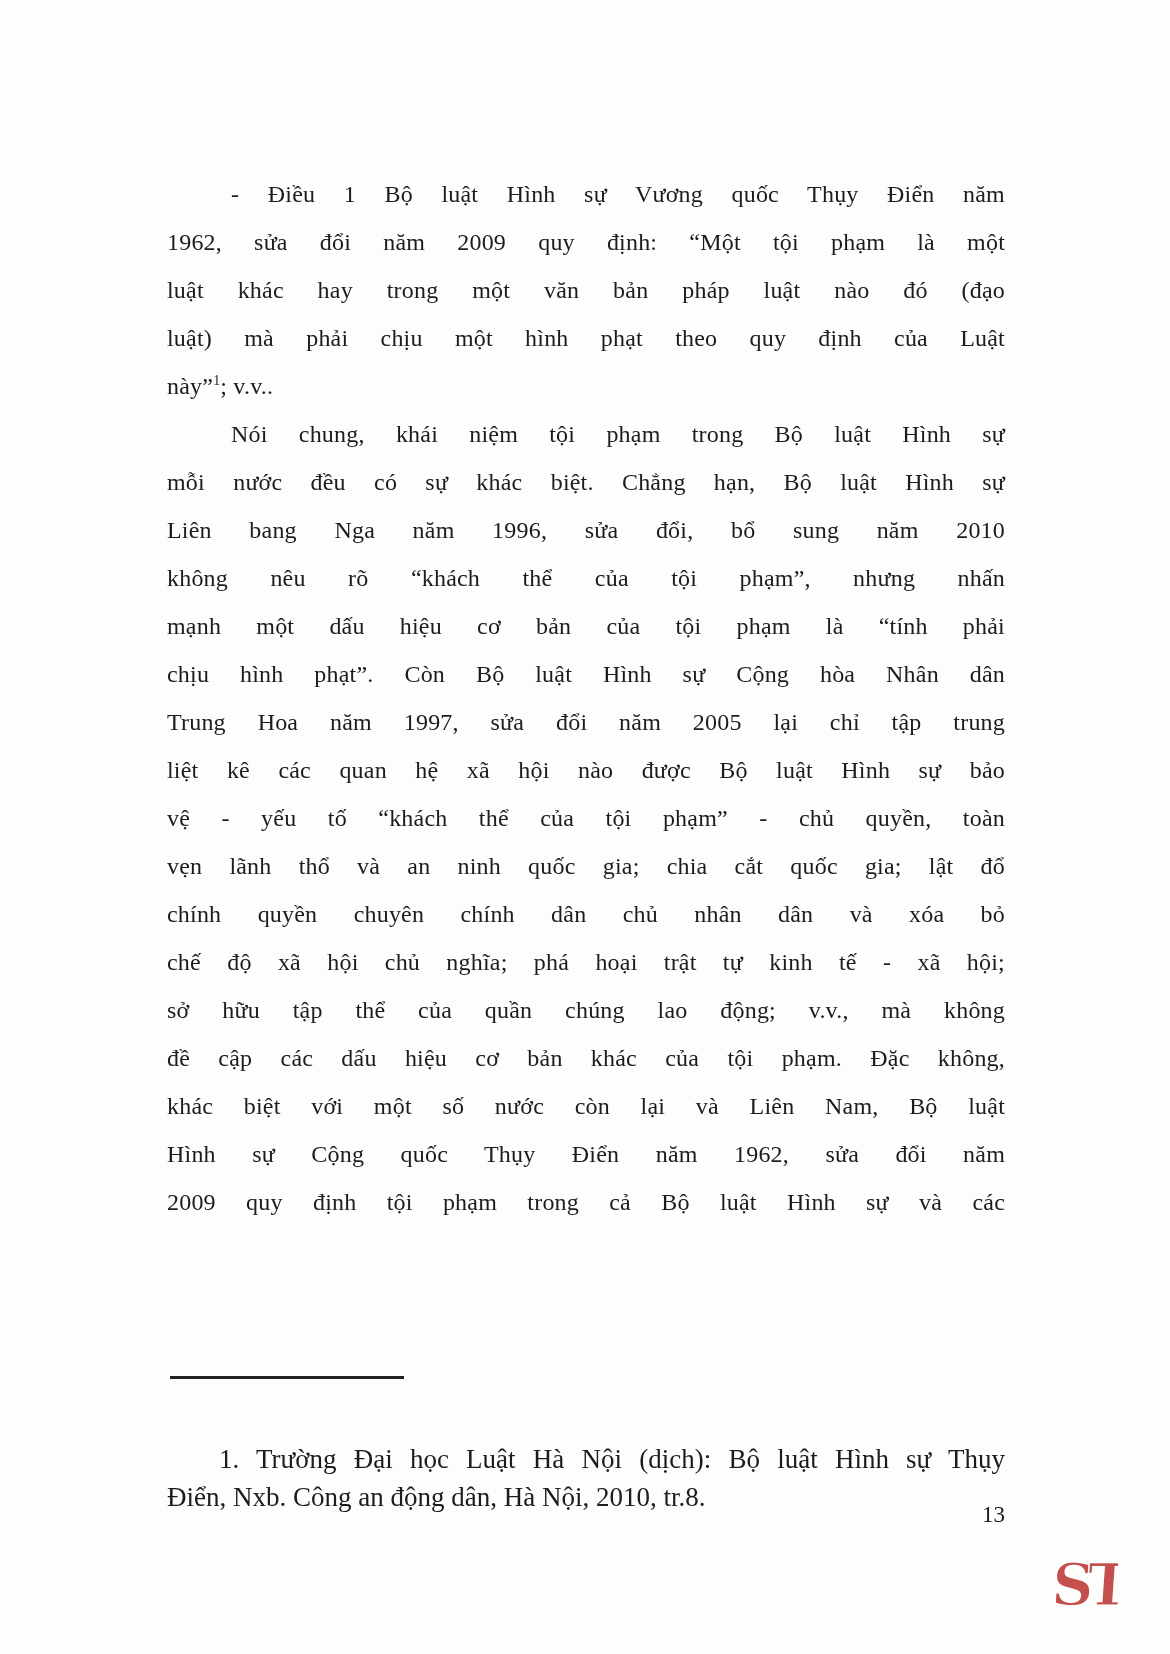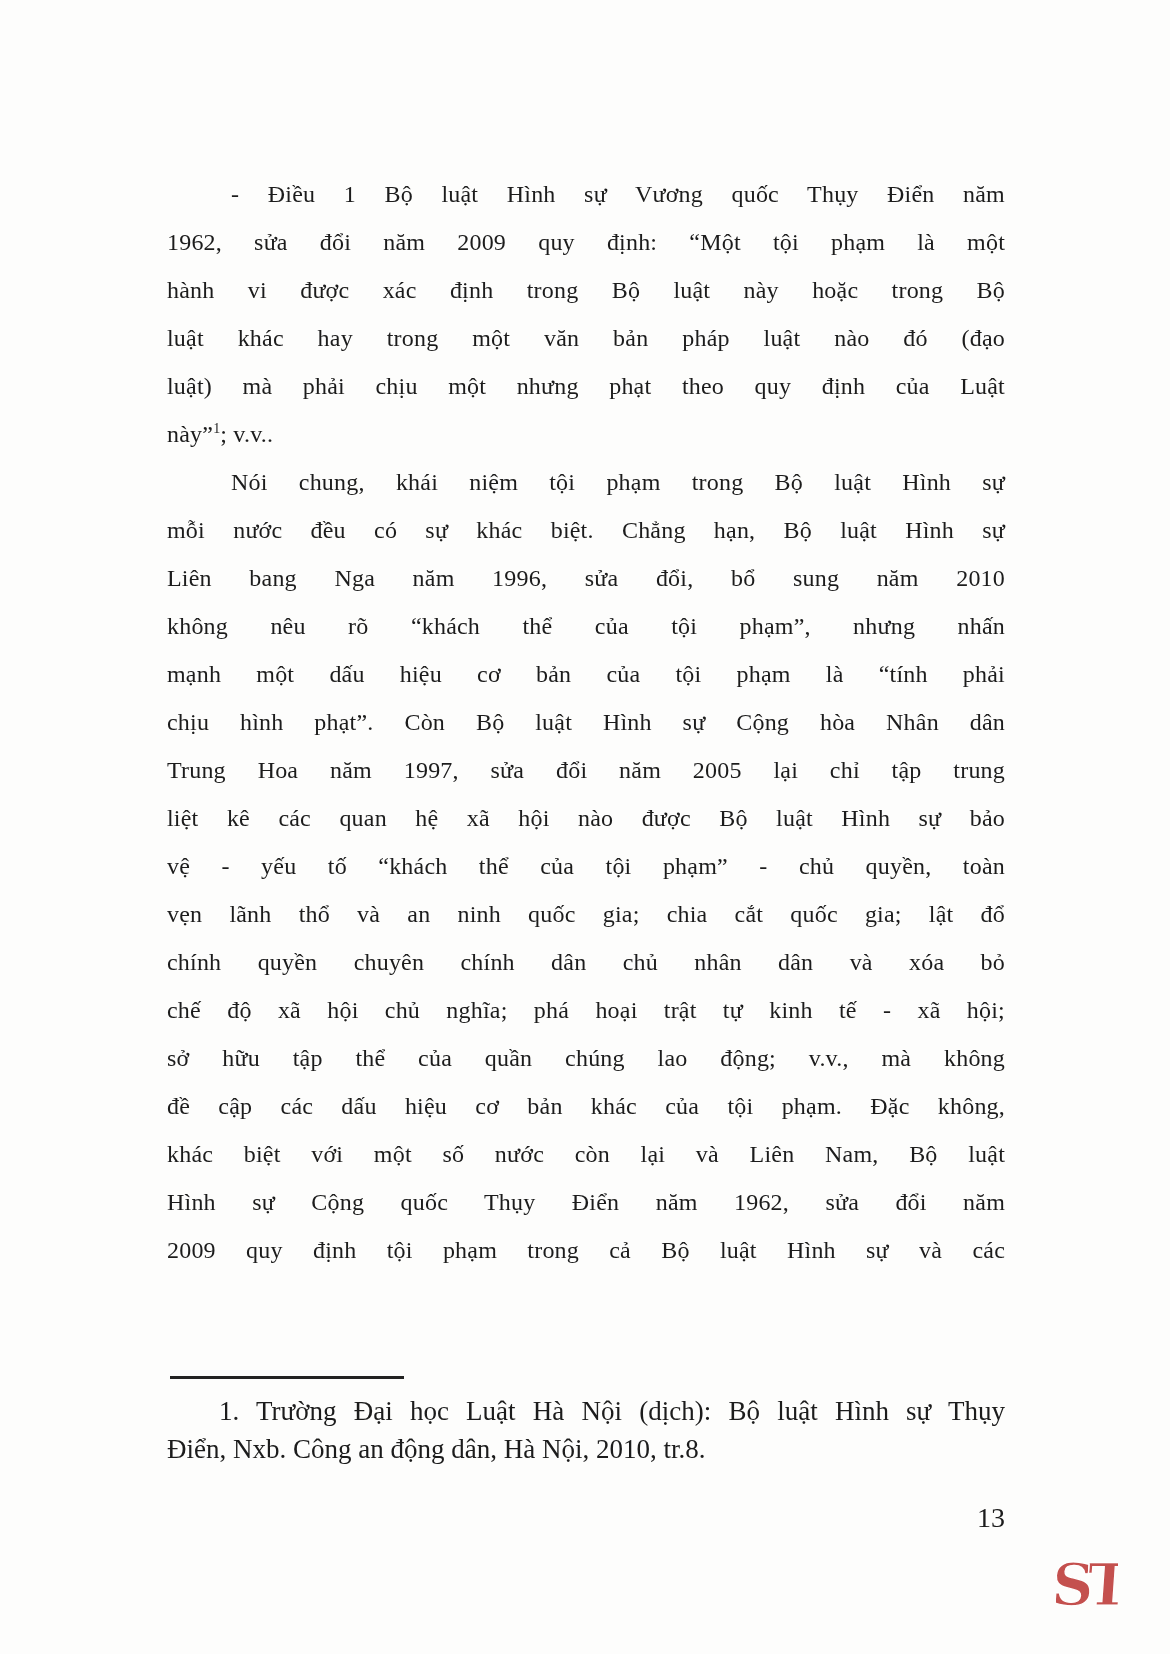--- a/index.html
+++ b/index.html
@@ -41,46 +41,45 @@
     background: #222222;
   }
   .footnote {
     position: absolute;
     left: 167px; top: 1392px;
     width: 838px;
     font-size: 27px;
     line-height: 38px;
   }
   .footnote .line { height: 38px; }
-  .footnote .line.indent { text-indent: 52px; }
+  .footnote .line.indent { text-indent: 52px; margin-top: 48px; }
   .page-number {
     position: absolute;
     left: 167px; top: 1502px;
     width: 838px;
     text-align: right;
-    font-size: 28px;
+    font-size: 23px;
     color: #1c1c1c;
   }
   .publisher-logo {
     position: absolute;
     left: 1056px; top: 1549px;
     width: 62px; height: 70px;
   }
 </style>
 </head>
 <body>
 
 <div class="page">
 
   <div class="body-text">
       <div class="line just indent"><span>- Điều 1 Bộ luật Hình sự Vương quốc Thụy Điển năm</span></div>
       <div class="line just"><span>1962, sửa đổi năm 2009 quy định: “</span><span class="it">Một tội phạm là một</span></div>
-      <div class="line just"><span class="it">hành vi được xác định trong Bộ luật này hoặc trong Bộ</span></div>
       <div class="line just"><span class="it">luật khác hay trong một văn bản pháp luật nào đó (đạo</span></div>
-      <div class="line just"><span class="it">luật) mà phải chịu một nhưng phạt theo quy định của Luật</span></div>
+      <div class="line just"><span class="it">luật) mà phải chịu một hình phạt theo quy định của Luật</span></div>
       <div class="line"><span class="it">này</span><span>”</span><span class="sup">1</span><span>; v.v..</span></div>
       <div class="line just indent"><span>Nói chung, khái niệm tội phạm trong Bộ luật Hình sự</span></div>
       <div class="line just"><span>mỗi nước đều có sự khác biệt. Chẳng hạn, Bộ luật Hình sự</span></div>
       <div class="line just"><span>Liên bang Nga năm 1996, sửa đổi, bổ sung năm 2010</span></div>
       <div class="line just"><span>không nêu rõ “</span><span class="it">khách thể của tội phạm</span><span>”, nhưng nhấn</span></div>
       <div class="line just"><span>mạnh một dấu hiệu cơ bản của tội phạm là “</span><span class="it">tính phải</span></div>
       <div class="line just"><span class="it">chịu hình phạt</span><span>”. Còn Bộ luật Hình sự Cộng hòa Nhân dân</span></div>
       <div class="line just"><span>Trung Hoa năm 1997, sửa đổi năm 2005 lại chỉ tập trung</span></div>
       <div class="line just"><span>liệt kê các quan hệ xã hội nào được Bộ luật Hình sự bảo</span></div>
       <div class="line just"><span>vệ - yếu tố “</span><span class="it">khách thể của tội phạm</span><span>” - chủ quyền, toàn</span></div>

